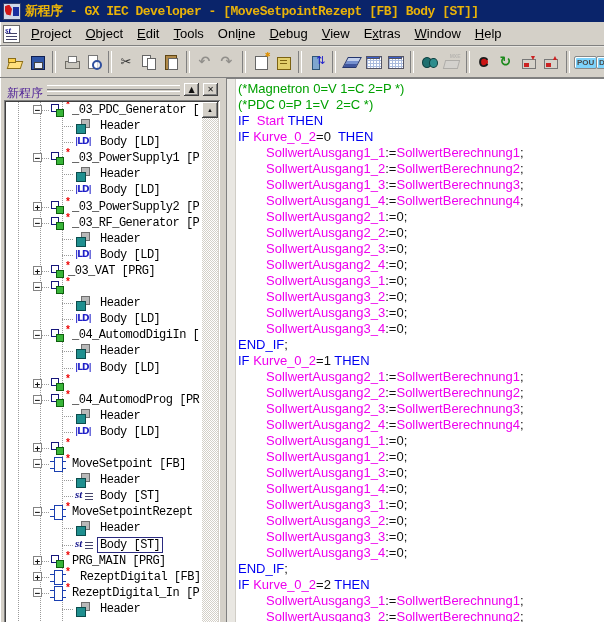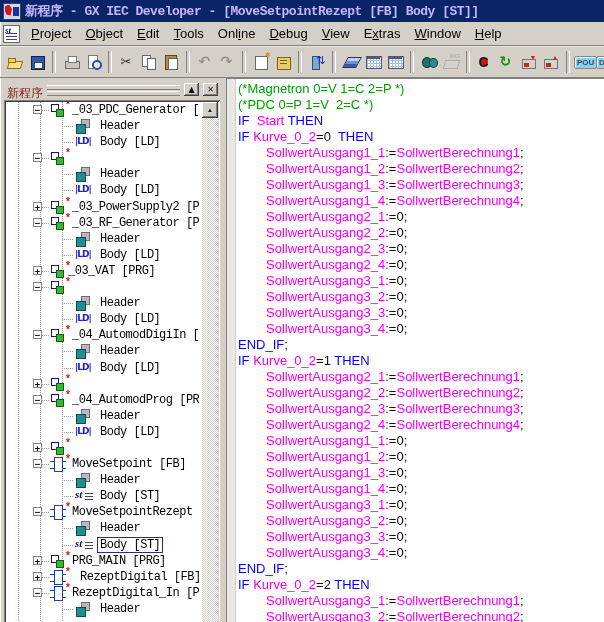--- a/index.html
+++ b/index.html
@@ -6,21 +6,21 @@
   #app{position:relative;width:604px;height:622px;background:#d4d0c8;overflow:hidden;
        font-family:"Liberation Sans",sans-serif;box-shadow:inset 1px 0 0 #fff;}
 
   
   .titlebar{position:absolute;left:0;top:0;right:0;height:22px;background:#0a246a;
             display:flex;align-items:center;padding-left:3px;gap:4px;}
   .appico{width:16px;height:15px;background:#cfd8e8;position:relative;flex:0 0 auto;border:1px solid #33406a;}
   .appico::before{content:'';position:absolute;left:1px;top:1px;width:7px;height:11px;
       background:#d01818;clip-path:polygon(0 15%,60% 0,100% 40%,80% 100%,20% 90%,0 60%);}
   .appico::after{content:'';position:absolute;right:1px;top:3px;width:6px;height:9px;background:#1a2e9e;}
-  .apptitle{color:#c4b5fd;font:bold 13px "Liberation Mono",monospace;white-space:pre;letter-spacing:-.5px;}
+  .apptitle{color:#eab308;font:bold 13px "Liberation Mono",monospace;white-space:pre;letter-spacing:-.5px;}
 
   
   .menubar{position:absolute;left:0;top:22px;right:0;height:24px;display:flex;align-items:center;
            padding-left:3px;box-shadow:inset 0 -1px 0 #808080;}
   .stdoc{width:15px;height:16px;background:#fff;border:1px solid #6a6a6a;position:relative;margin-right:4px;flex:0 0 auto;}
   .stdoc::before{content:'st';position:absolute;left:1px;top:-1px;font:italic bold 9px "Liberation Serif",serif;color:#15158c;}
   .stdoc::after{content:'';position:absolute;left:2px;right:2px;bottom:2px;height:7px;
       background:repeating-linear-gradient(to bottom,#44446a 0 1px,transparent 1px 3px);}
   .mitem{font-size:13px;color:#000;padding:3px 7px 4px 7px;white-space:nowrap;}
   .mitem u{text-decoration:underline;}
@@ -70,21 +70,21 @@
   .i-plcdn::before,.i-plcup::before{content:'';position:absolute;left:1px;bottom:1px;width:12px;height:8px;background:#d5d2ca;border:1px solid #777;}
   .i-plcdn::after{content:'▼';position:absolute;right:1px;top:0;font-size:7px;color:#c22;}
   .i-plcup::after{content:'▲';position:absolute;right:1px;top:0;font-size:7px;color:#c22;}
   .i-plcdn b,.i-plcup b{position:absolute;left:3px;bottom:3px;width:5px;height:4px;background:#c22;}
   .pooltxt{font:bold 8px "Liberation Sans",sans-serif;color:#4a4a4a;border:1px solid #888;background:#7dd3fc;
       padding:1px 2px;border-radius:2px;box-shadow:inset 1px 1px 0 #fff;}
 
   
   .tree-panel{position:absolute;left:2px;top:78px;width:218px;bottom:0;}
   .phead{height:21px;display:flex;align-items:center;gap:4px;padding:1px 2px 0 5px;}
-  .ptitle{font:12px "Liberation Mono",monospace;color:#7f1d1d;white-space:nowrap;margin-top:8px;}
+  .ptitle{font:12px "Liberation Mono",monospace;color:#4c1d95;white-space:nowrap;margin-top:8px;}
   .grips{flex:1;display:flex;flex-direction:column;gap:1px;margin-top:2px;}
   .grips div{height:3px;border-top:1px solid #fff;border-bottom:1px solid #808080;}
   .phbtn{width:15px;height:13px;background:#d4d0c8;flex:0 0 auto;display:grid;place-items:center;
       box-shadow:inset -1px -1px 0 #404040,inset 1px 1px 0 #fff,inset -2px -2px 0 #808080;
       font:bold 8px "DejaVu Sans",sans-serif;color:#111;}
   .tree-box{position:absolute;left:2px;top:22px;right:0;bottom:-2px;background:#fff;
       box-shadow:inset 1px 1px 0 #808080,inset -1px -1px 0 #fff,inset 2px 2px 0 #404040,inset -2px -2px 0 #d4d0c8;}
   .tree-view{position:absolute;left:2px;top:2px;right:18px;bottom:2px;overflow:hidden;}
   .vline{position:absolute;top:0;bottom:0;width:1px;
       background:repeating-linear-gradient(to bottom,#9a9a9a 0 1px,transparent 1px 2px);}
@@ -271,20 +271,21 @@
               <div class="hconn" style="left: 56px; width: 12px;"></div>
               <span class="tico t-ld" style="left: 69px;"></span>
               <span class="tlabel" style="left: 92px;">Body [LD]</span>
             </div>
             <div class="trow">
               <div class="hconn" style="left: 36px; width: 8px;"></div>
               <div class="exp">−</div>
               <span class="tico t-prg" style="left: 44px;">
                 <span class="ast">*</span>
               </span>
+              <span class="tlabel" style="left: 64px;">_03_PowerSupply1 [P</span>
             </div>
             <div class="trow">
               <div class="hconn" style="left: 56px; width: 12px;"></div>
               <span class="tico t-header" style="left: 69px;"></span>
               <span class="tlabel" style="left: 92px;">Header</span>
             </div>
             <div class="trow">
               <div class="hconn" style="left: 56px; width: 12px;"></div>
               <span class="tico t-ld" style="left: 69px;"></span>
               <span class="tlabel" style="left: 92px;">Body [LD]</span>

